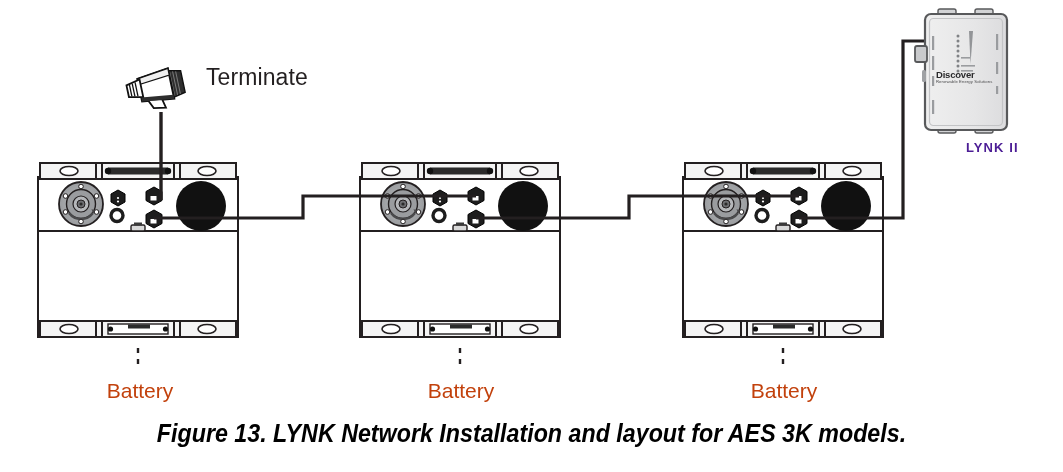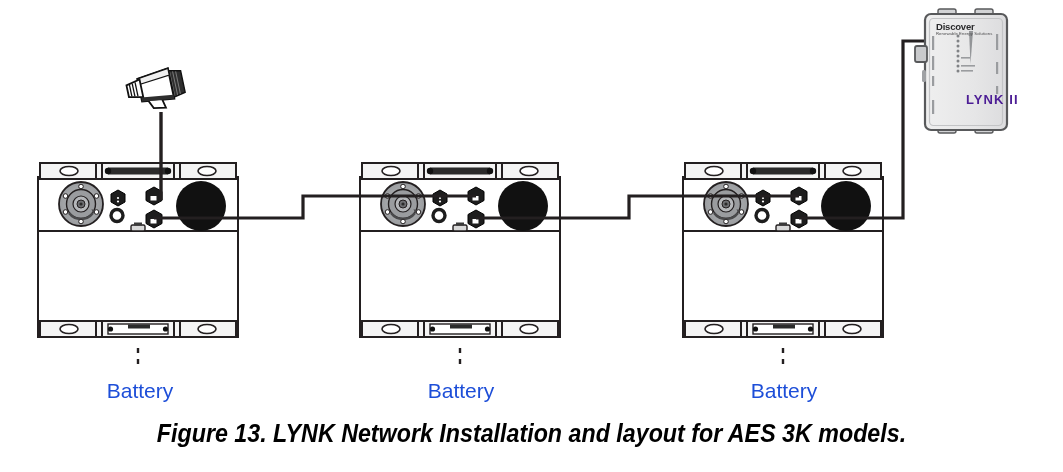--- a/index.html
+++ b/index.html
@@ -33,21 +33,21 @@
     color: #231f20;
     white-space: nowrap;
     letter-spacing: 0.1px;
   }
   #callout-line-1 { left: 206px; top: 64px; }
   #callout-line-2 { left: 206px; top: 104px; }
   .battery-label {
     position: absolute;
     font-family: "Liberation Sans", sans-serif;
     font-size: 21px;
-    color: #1d4ed8;
+    color: #c2410c;
     text-align: center;
     width: 200px;
     white-space: nowrap;
   }
   #battery-label-1 { left: 40px;  top: 379px; }
   #battery-label-2 { left: 361px; top: 379px; }
   #battery-label-3 { left: 684px; top: 379px; }
   #figure-caption {
     position: absolute;
     left: 0;
@@ -61,20 +61,21 @@
     color: #000000;
     white-space: nowrap;
     transform: scaleX(0.93);
   }
   .lynk-brand {
     position: absolute;
     font-family: "Liberation Sans", sans-serif;
     color: #8d8f92;
     font-weight: bold;
     white-space: nowrap;
+    margin-top: 48px;
   }
   #lynk-model-text {
     left: 966px;
     top: 92px;
     font-size: 13px;
     letter-spacing: 1.1px;
     color: #4c1d95;
   }
   #lynk-logo-text {
     left: 936px;
@@ -260,20 +261,21 @@
 
         <path d="M 969 31 L 973 31 L 970.5 64 Z" fill="#939598"></path>
 
         <rect x="961" y="57" width="9" height="1.6" fill="#9a9c9f"></rect>
         <rect x="961" y="65" width="14" height="1.6" fill="#9a9c9f"></rect>
         <rect x="961" y="70" width="12" height="1.6" fill="#9a9c9f"></rect>
       </g>
     </g>
   </svg>
 
+  <div class="callout-text" id="callout-line-1">Terminate</div>
 
   <div class="battery-label" id="battery-label-1">Battery</div>
   <div class="battery-label" id="battery-label-2">Battery</div>
   <div class="battery-label" id="battery-label-3">Battery</div>
 
   <div class="lynk-brand" id="lynk-logo-text">Discover</div>
   <div class="lynk-brand" id="lynk-logo-tagline">Renewable Energy Solutions</div>
   <div class="lynk-brand" id="lynk-model-text">LYNK II</div>
 
   <div id="figure-caption">Figure 13.  LYNK Network Installation and layout for AES 3K models.</div>

